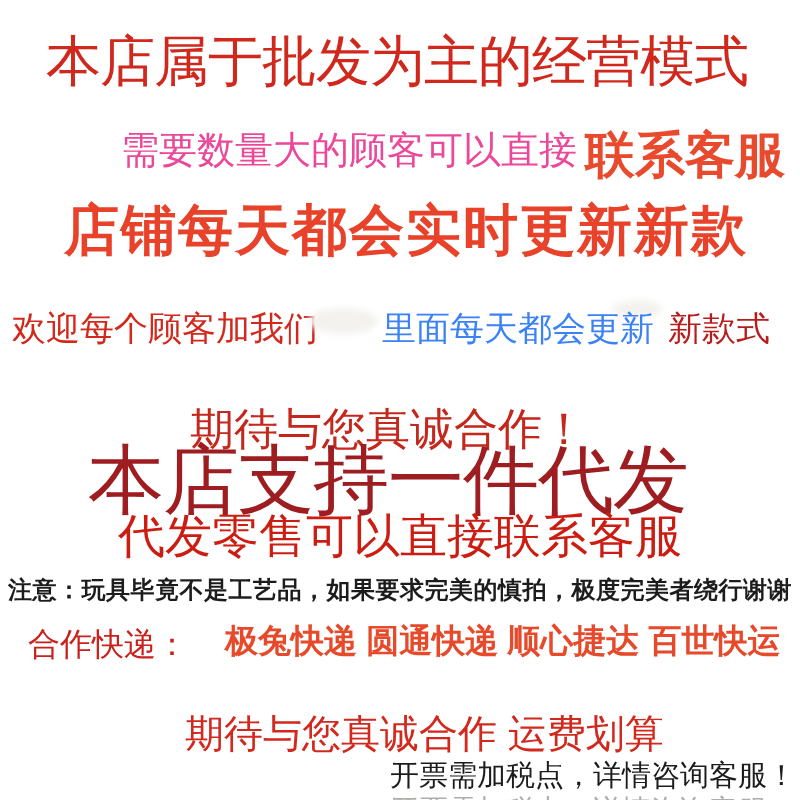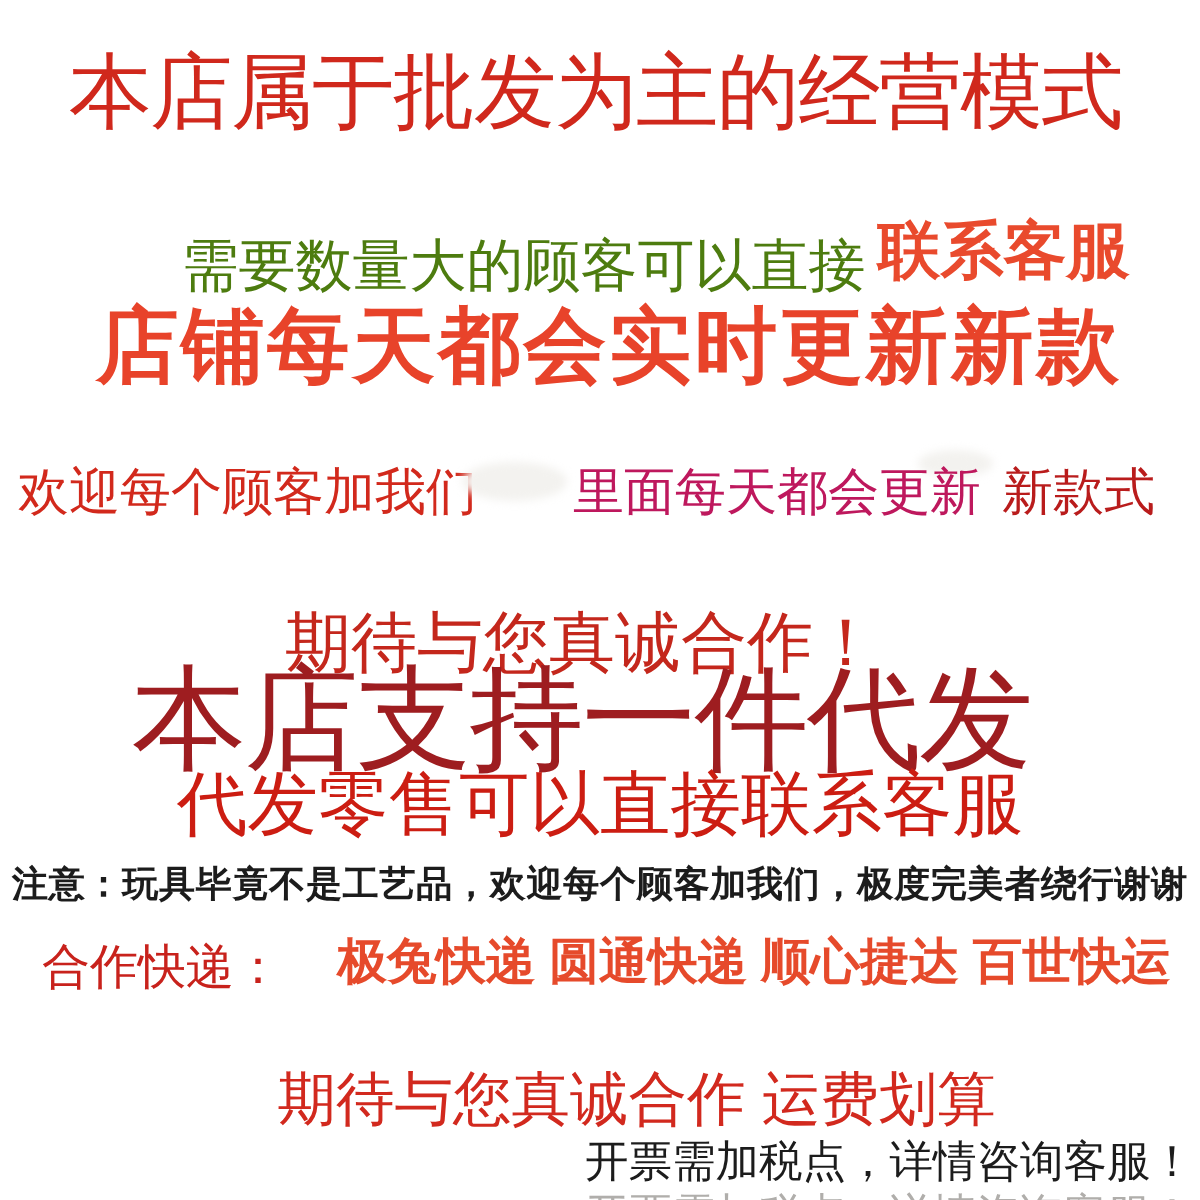--- a/index.html
+++ b/index.html
@@ -33,26 +33,25 @@
     left: 46px; top: 34px;
     font-size: 55px;
     letter-spacing: -1px;
     color: #d0281c;
   }
 
   
   .bulk-prefix {
     left: 121px; top: 131px;
     font-size: 38px;
-    color: #4d7c0f;
-    margin-top: 28px;
+    color: #ec4899;
   }
   .contact-cs {
-    left: 585px; top: 146px;
-    font-size: 42px;
+    left: 585px; top: 130px;
+    font-size: 50px;
     color: #e94a2d;
   }
 
   
   .daily-update {
     left: 64px; top: 207px;
     font-size: 55px;
     letter-spacing: 2px;
     color: #e8432a;
     font-family: Liberation Mono, monospace;
@@ -60,21 +59,21 @@
 
   
   .welcome {
     left: 12px; top: 311px;
     font-size: 34px;
     color: #d2291c;
   }
   .inside-update {
     left: 382px; top: 311px;
     font-size: 34px;
-    color: #be185d;
+    color: #3b82f6;
   }
   .new-styles {
     left: 668px; top: 311px;
     font-size: 34px;
     color: #b91c1c;
   }
 
   
   .cooperation {
     left: 190px; top: 407px;
@@ -169,21 +168,21 @@
 <div class="line serif inside-update">里面每天都会更新</div>
 
 <div class="line serif new-styles">新款式</div>
 
 <div class="line serif cooperation">期待与您真诚合作！</div>
 
 <div class="line serif dropship">本店支持一件代发</div>
 
 <div class="line serif dropship-retail">代发零售可以直接联系客服</div>
 
-<div class="line heiti notice">注意：玩具毕竟不是工艺品，欢迎每个顾客加我们，极度完美者绕行谢谢</div>
+<div class="line heiti notice">注意：玩具毕竟不是工艺品，如果要求完美的慎拍，极度完美者绕行谢谢</div>
 
 <div class="line serif courier-label">合作快递：</div>
 
 <div class="line heiti courier-list">极兔快递 圆通快递 顺心捷达 百世快运</div>
 
 <div class="line serif logistics">期待与您真诚合作  运费划算</div>
 
 <div class="line serif invoice">开票需加税点，详情咨询客服！</div>
 
 <div class="line serif invoice-cutoff">开票需加税点，详情咨询客服！</div>

